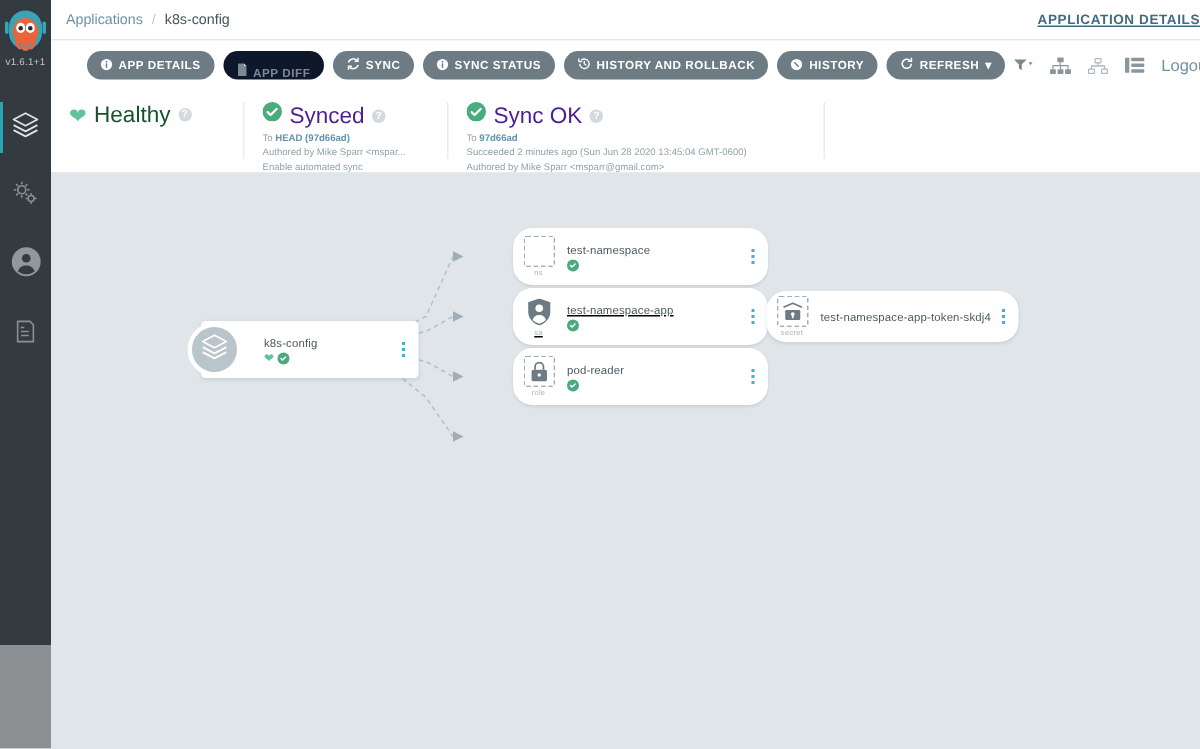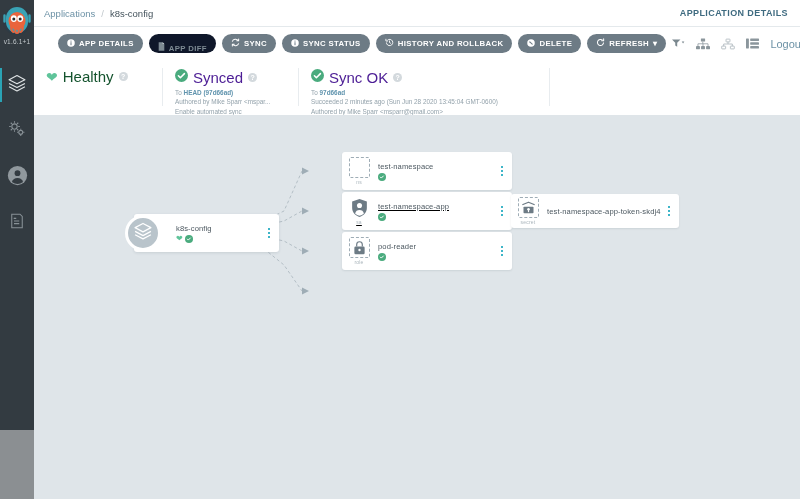--- a/index.html
+++ b/index.html
@@ -41,22 +41,22 @@
   .topbar {
     position: absolute; left: 34px; top: 0; width: 766px; height: 27px;
     background: #fff; border-bottom: 1px solid #e4e9ec;
     display: flex; align-items: center;
   }
   .breadcrumb { display: flex; align-items: center; padding-left: 10px; font-size: 9.5px; }
   .crumb-link { color: #6d92a6; cursor: pointer; }
   .crumb-sep { color: #c0c7cc; margin: 0 6px; }
   .crumb-current { color: #44535c; }
   .page-title {
-    margin-left: auto; margin-right: 12px;
-    font-size: 9px; font-weight: bold; color: #3f6b80; letter-spacing: .4px;
+    margin-left: auto; 
+    font-size: 9px; font-weight: bold; color: #3f6b80; letter-spacing: .4px; text-decoration: underline;
   }
 
   
   .toolbar {
     position: absolute; left: 34px; top: 27px; width: 766px; height: 33px;
     background: #fff; display: flex; align-items: center; padding: 0 24px;
   }
   .btn {
     display: inline-flex; align-items: center; gap: 4px;
     height: 19px; padding: 0 9px; margin-right: 6px;
@@ -96,21 +96,21 @@
   .heart { color: #5fc49a; font-size: 14px; line-height: 1; }
 
   
   .canvas {
     position: absolute; left: 34px; top: 115px; width: 766px; height: 384px;
     background: #dfe5e9; overflow: hidden;
   }
   .edges { position: absolute; left: 0; top: 0; width: 766px; height: 384px; }
 
   .node {
-    position: absolute; background: #fff; border-radius: 3px;
+    position: absolute; background: #fff; border-radius: 13px;
     display: flex; align-items: center;
     box-shadow: 0 1px 2px rgba(40,60,70,.10);
   }
   .node-icon-box {
     width: 34px; display: flex; flex-direction: column;
     align-items: center; justify-content: center; flex: none;
   }
   .kind-glyph {
     width: 21px; height: 21px; border: 1px dashed #9fadb6; border-radius: 2px;
     display: flex; align-items: center; justify-content: center; color: #6d7b85;
@@ -272,21 +272,21 @@
       <span>HISTORY AND ROLLBACK</span>
     </div>
 
     <div class="btn">
       <span class="bi">
         <svg width="8" height="8" viewBox="0 0 16 16">
             <circle cx="8" cy="8" r="7.5" fill="#fff"></circle>
           <rect x="3.6" y="7" width="8.8" height="2" rx="1" fill="#6d7b85" transform="rotate(45 8 8)"></rect>
           </svg>
       </span>
-      <span>DELETE</span>
+      <span>HISTORY</span>
     </div>
 
     <div class="btn">
       <span class="bi">
         <svg width="9" height="9" viewBox="0 0 16 16" fill="none" stroke="#fff" stroke-width="1.8">
           <path d="M13.4 8A5.4 5.4 0 1 1 11.6 4"></path>
             <path d="M13.6 1.4V5h-3.6" stroke-linecap="round" stroke-linejoin="round"></path>
           </svg>
       </span>
       <span>REFRESH</span>

